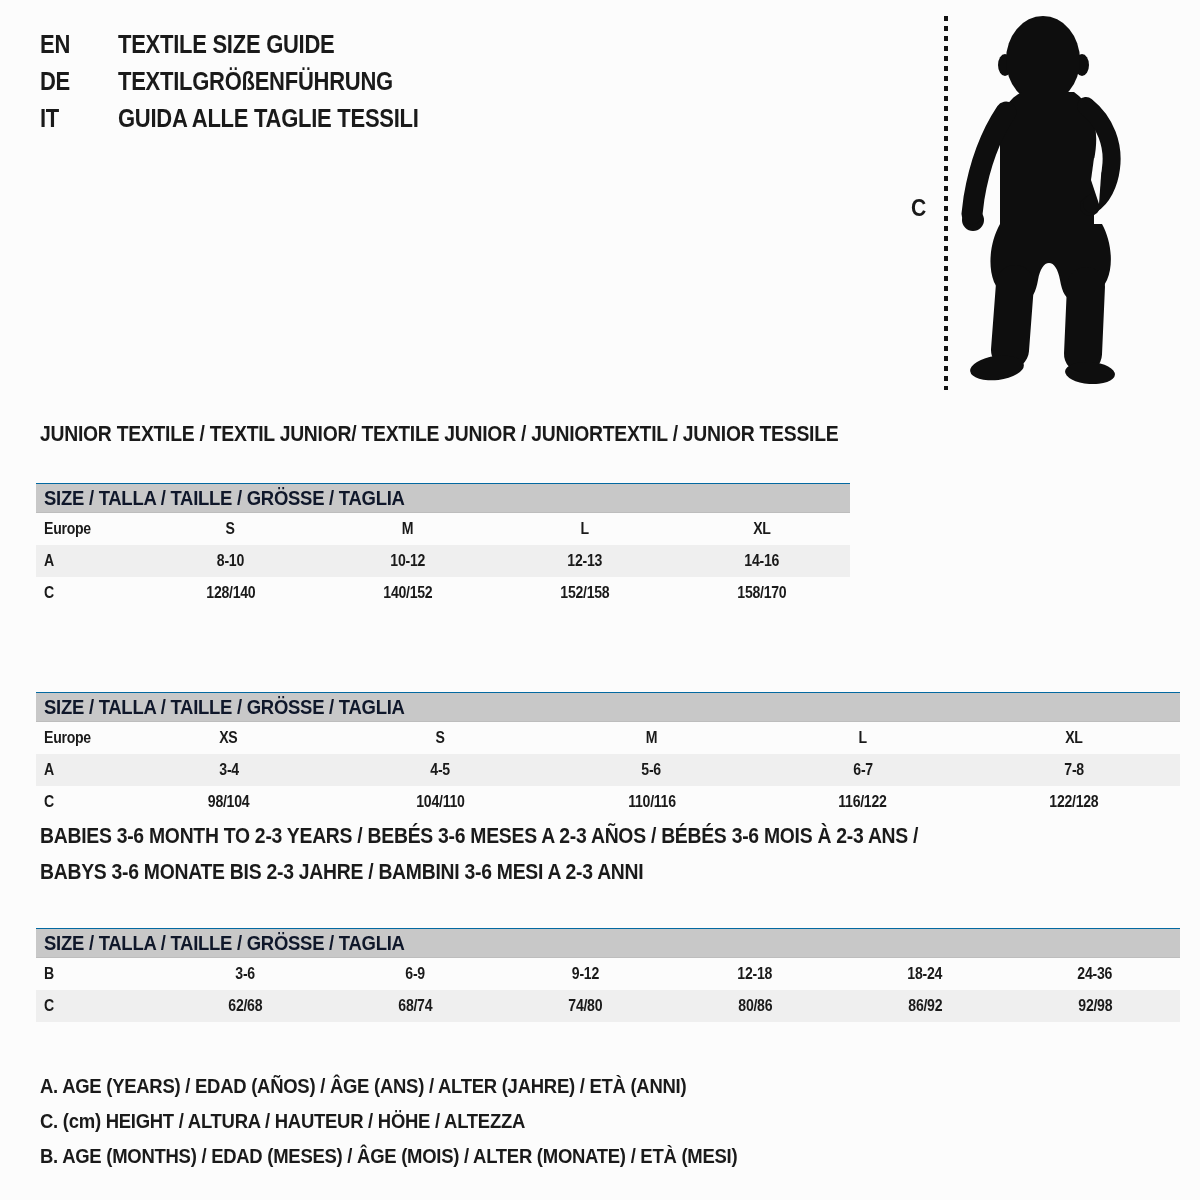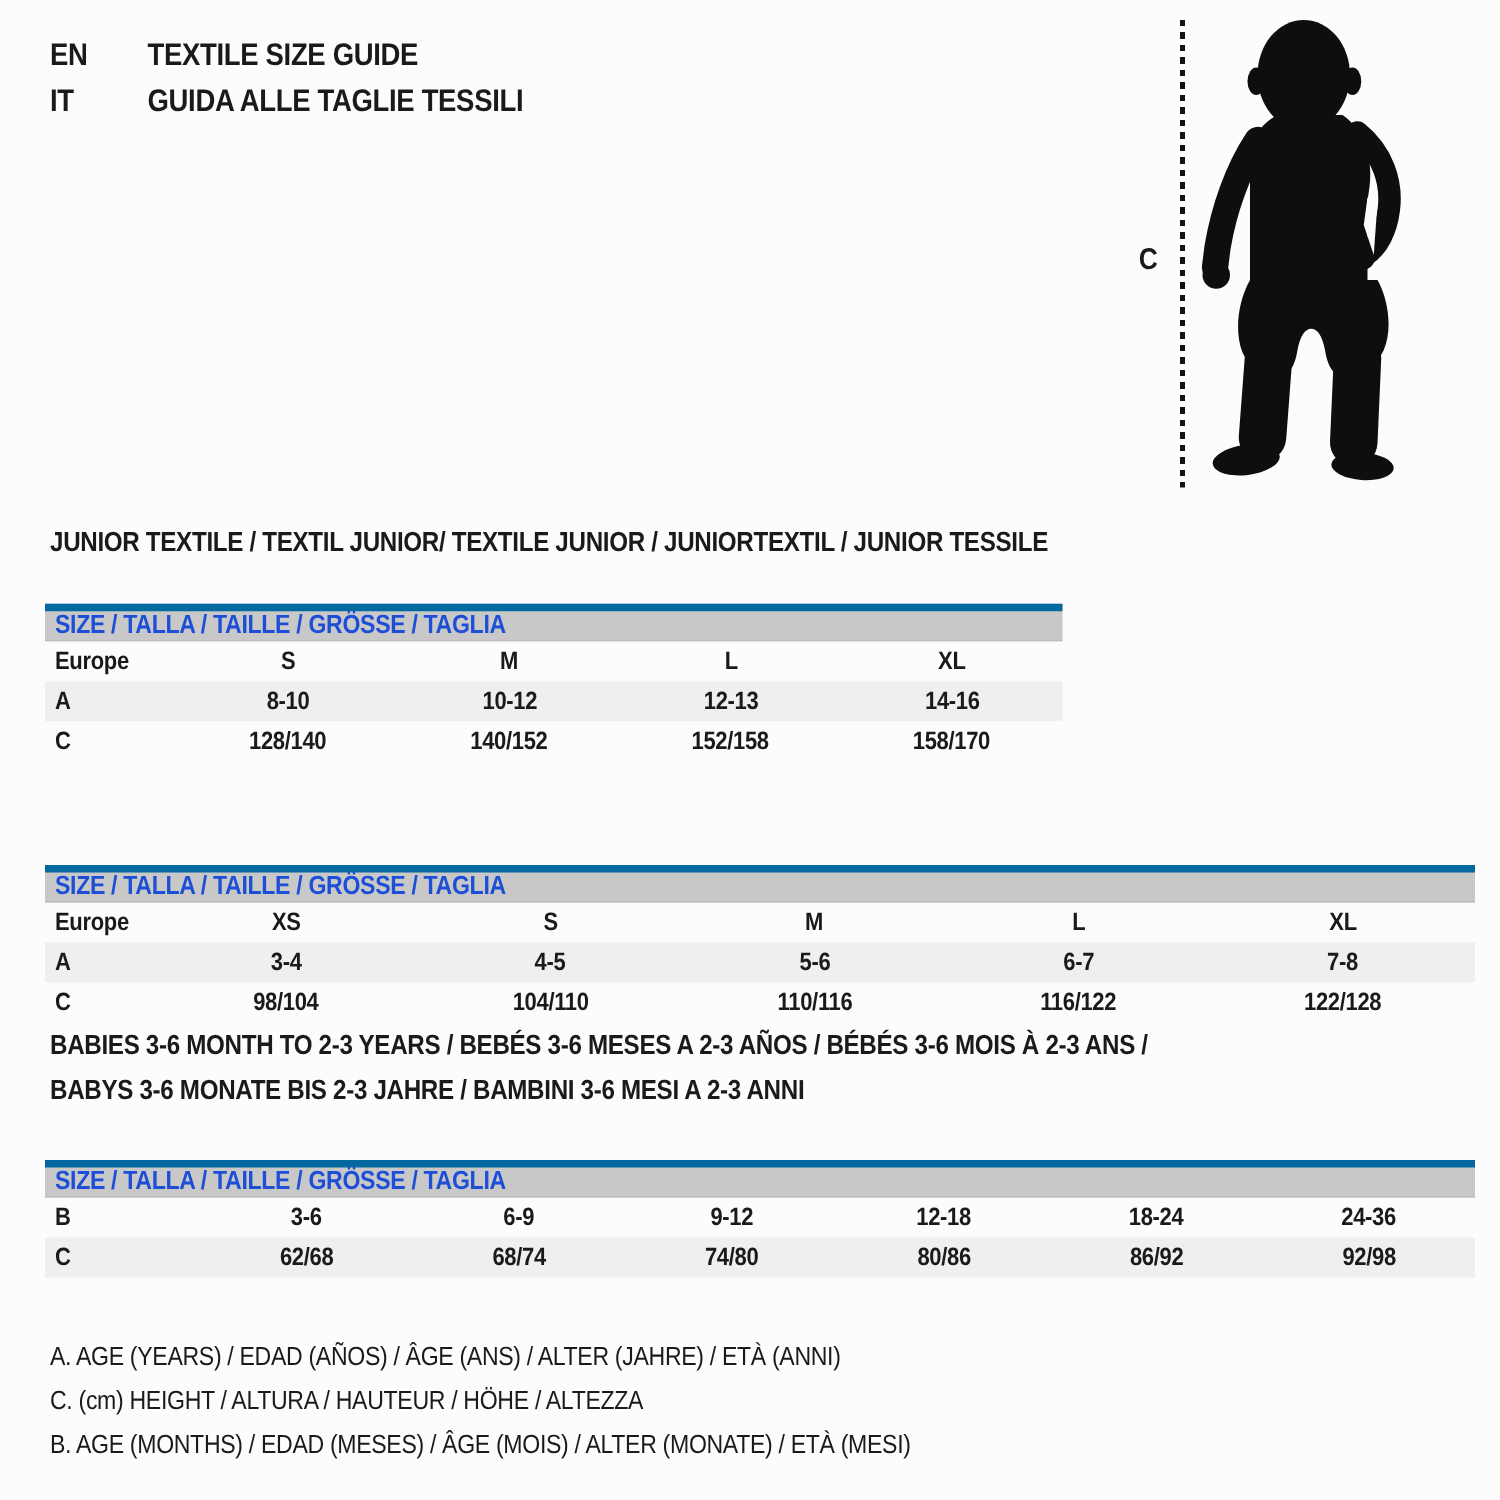--- a/index.html
+++ b/index.html
@@ -29,48 +29,52 @@
   .measure-label{position:absolute;left:910px;top:194px;font-weight:700;font-size:24px;}
   .silhouette{position:absolute;left:960px;top:12px;width:162px;height:382px;}
 
   
   .section-heading{position:absolute;left:40px;font-weight:700;font-size:22px;line-height:28px;}
   .sub-a{font-size:.6em;vertical-align:sub;}
 
   
   .size-table{position:absolute;left:36px;}
   .size-bar{
-    height:30px;background:#c8c8c8;border-top:6px solid #0369a1;border-bottom:1px solid #bdbdbd;
-    display:flex;align-items:flex-end;padding-left:8px;box-sizing:border-box;
-    font-weight:700;font-size:21px;color:#1d4ed8;
+    height:30px;background:#c8c8c8;border-top:1px solid #0369a1;border-bottom:1px solid #bdbdbd;
+    display:flex;align-items:center;padding-left:8px;box-sizing:border-box;
+    font-weight:700;font-size:21px;color:#0f172a;
   }
-  .trow{display:flex;height:32px;align-items:center;font-weight:700;font-size:20px;}
+  .trow{display:flex;height:32px;align-items:center;font-weight:700;font-size:16px;}
   .trow.shaded{background:#efefef;}
   .tlabel{flex:0 0 auto;padding-left:8px;box-sizing:border-box;text-align:left;}
   .tcell{flex:1 1 0;text-align:center;}
   .t-junior{width:814px;top:483px;}
   .t-junior .tlabel{width:106px;}
   .t-children{width:1144px;top:692px;}
   .t-children .tlabel{width:87px;}
   .t-babies{width:1144px;top:928px;}
   .t-babies .tlabel{width:124px;}
 
   
   .notes{position:absolute;left:40px;top:1068px;}
-  .note-line{height:35px;display:flex;align-items:center;font-weight:400;font-size:21px;}
+  .note-line{height:35px;display:flex;align-items:center;font-weight:700;font-size:21px;}
 </style>
 </head>
 <body>
 
 <div class="page">
 
   <div class="lang-list">
     <div class="lang-row">
       <span class="lang-code"><span class="cx-l">EN</span></span>
       <span class="cx-l">TEXTILE SIZE GUIDE</span>
+    </div>
+    <div class="lang-row">
+      <span class="lang-code"><span class="cx-l">DE</span></span>
+      <span class="cx-l">TEXTILGRÖßENFÜHRUNG</span>
     </div>
     <div class="lang-row">
       <span class="lang-code"><span class="cx-l">IT</span></span>
       <span class="cx-l">GUIDA ALLE TAGLIE TESSILI</span>
     </div>
   </div>
 
   <div class="measure-line"></div>
   <div class="measure-label"><span class="cx-c">C</span></div>
 

